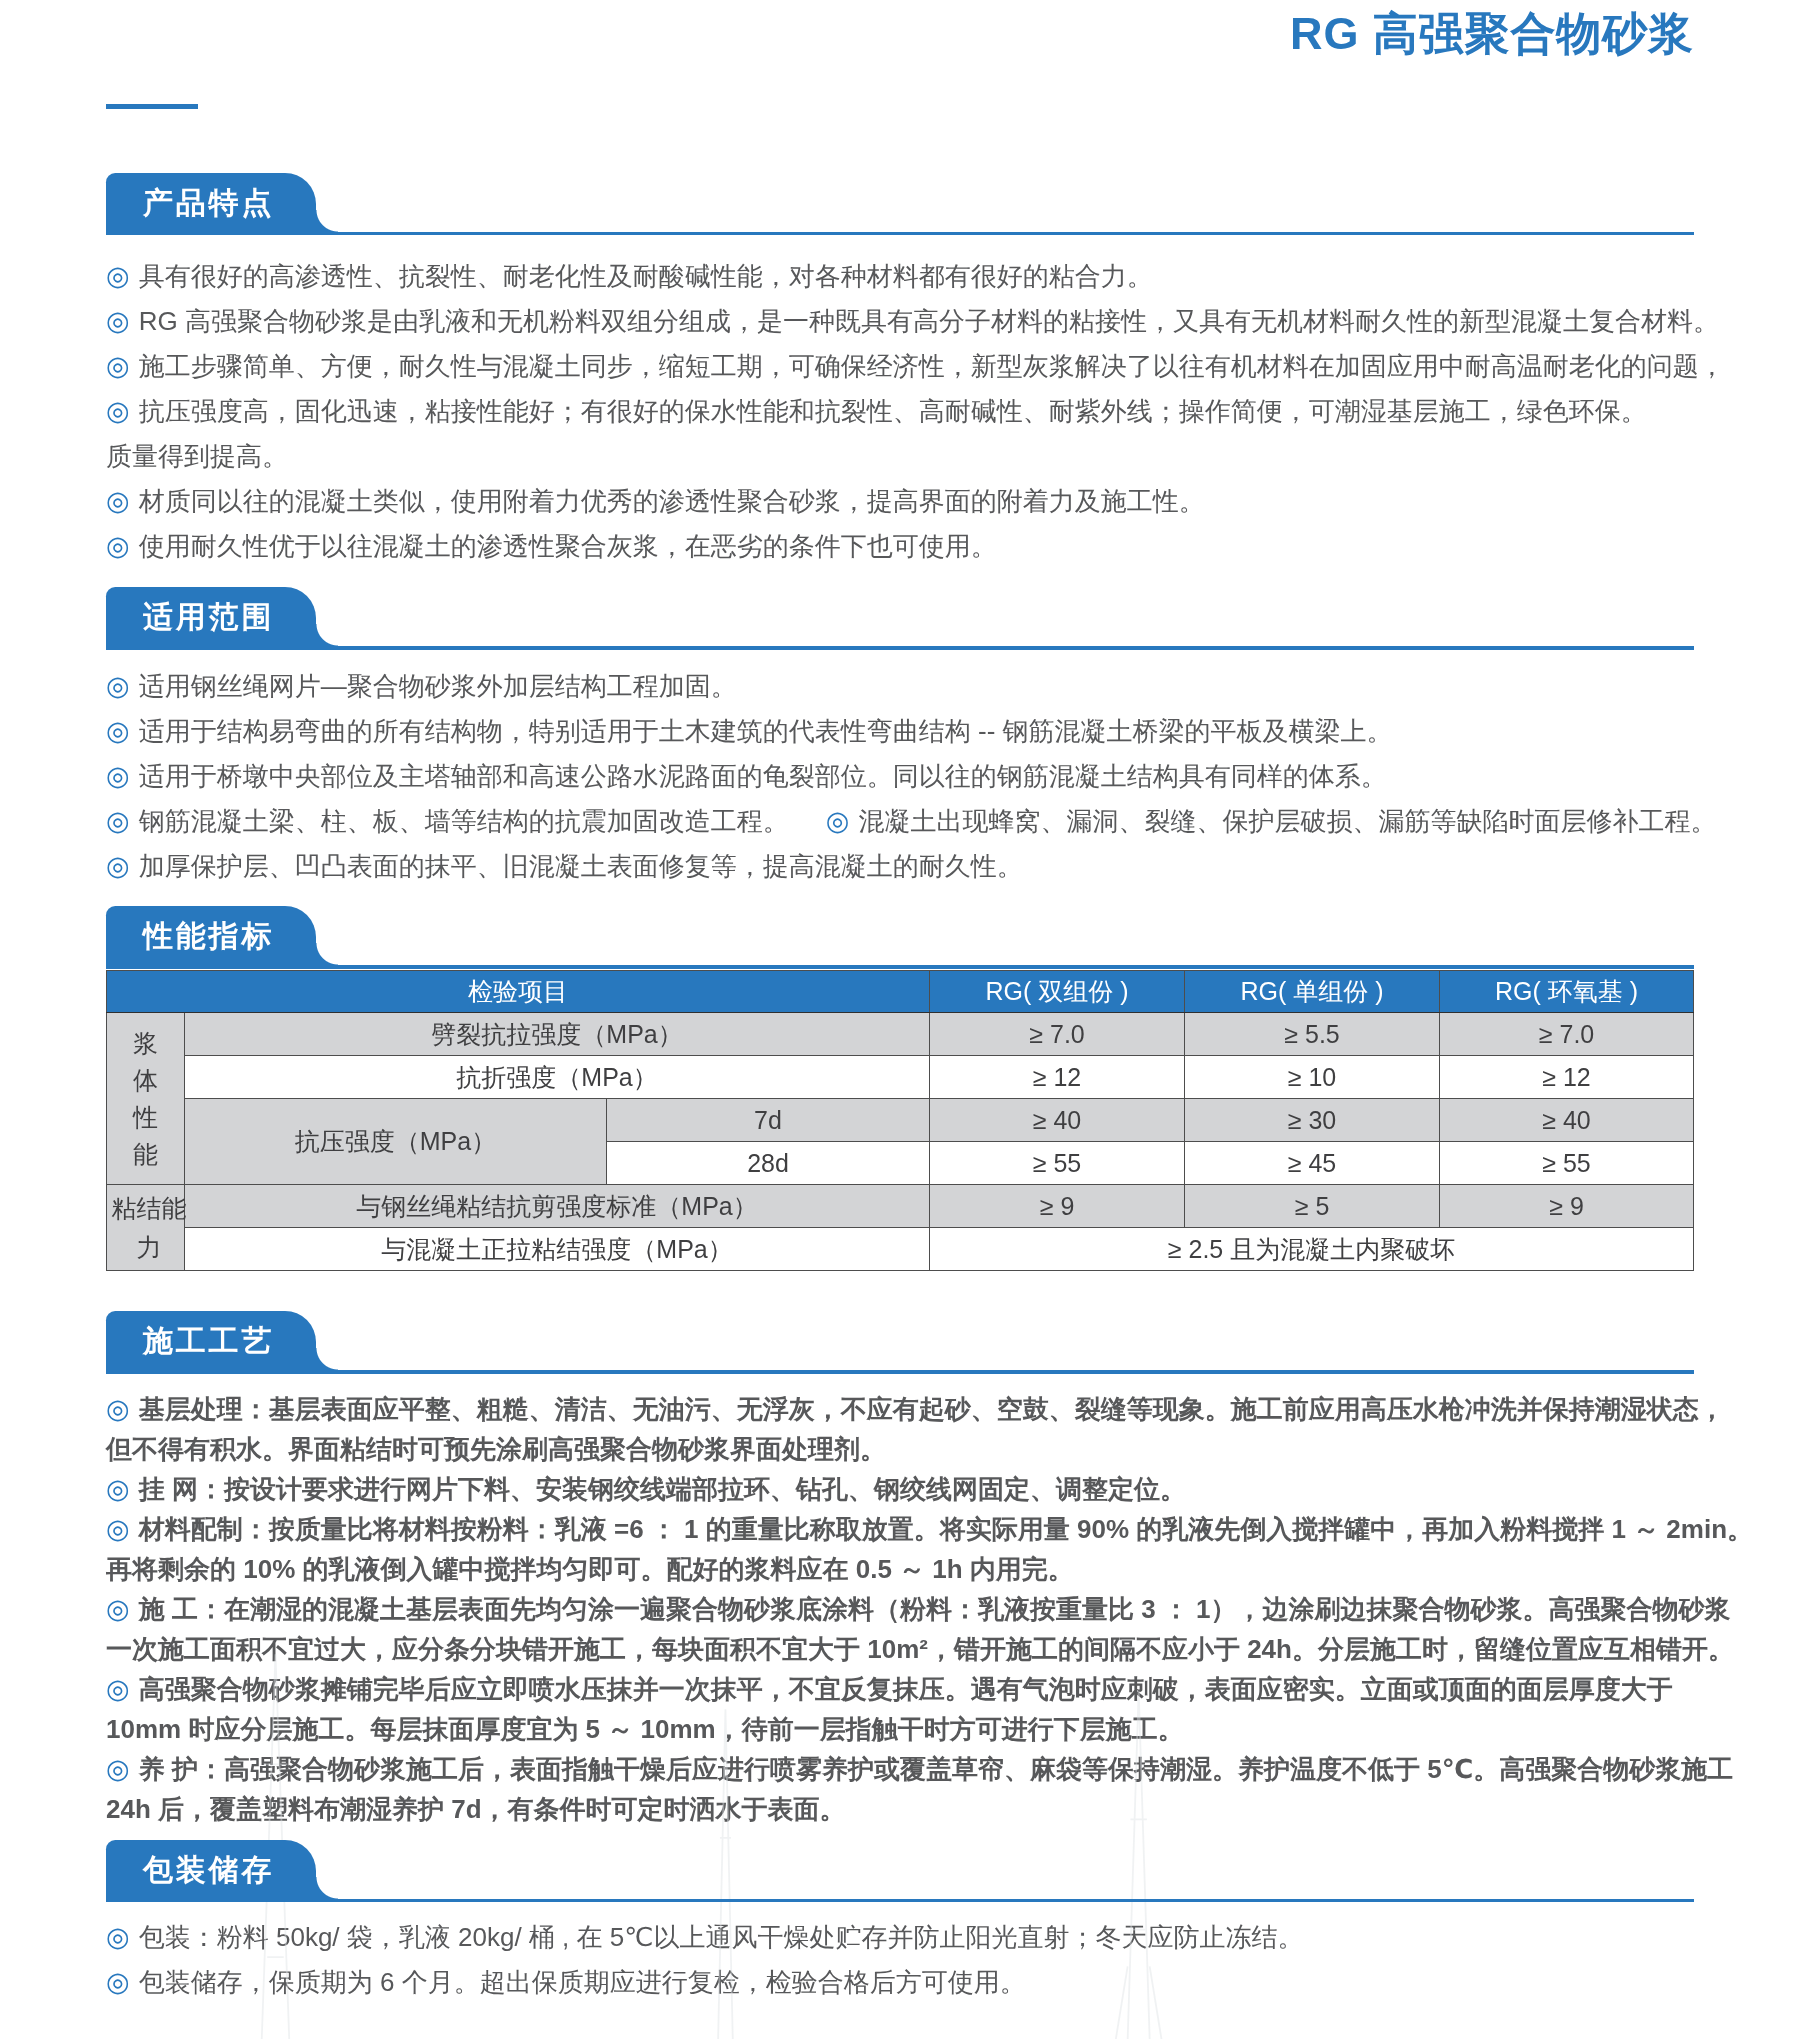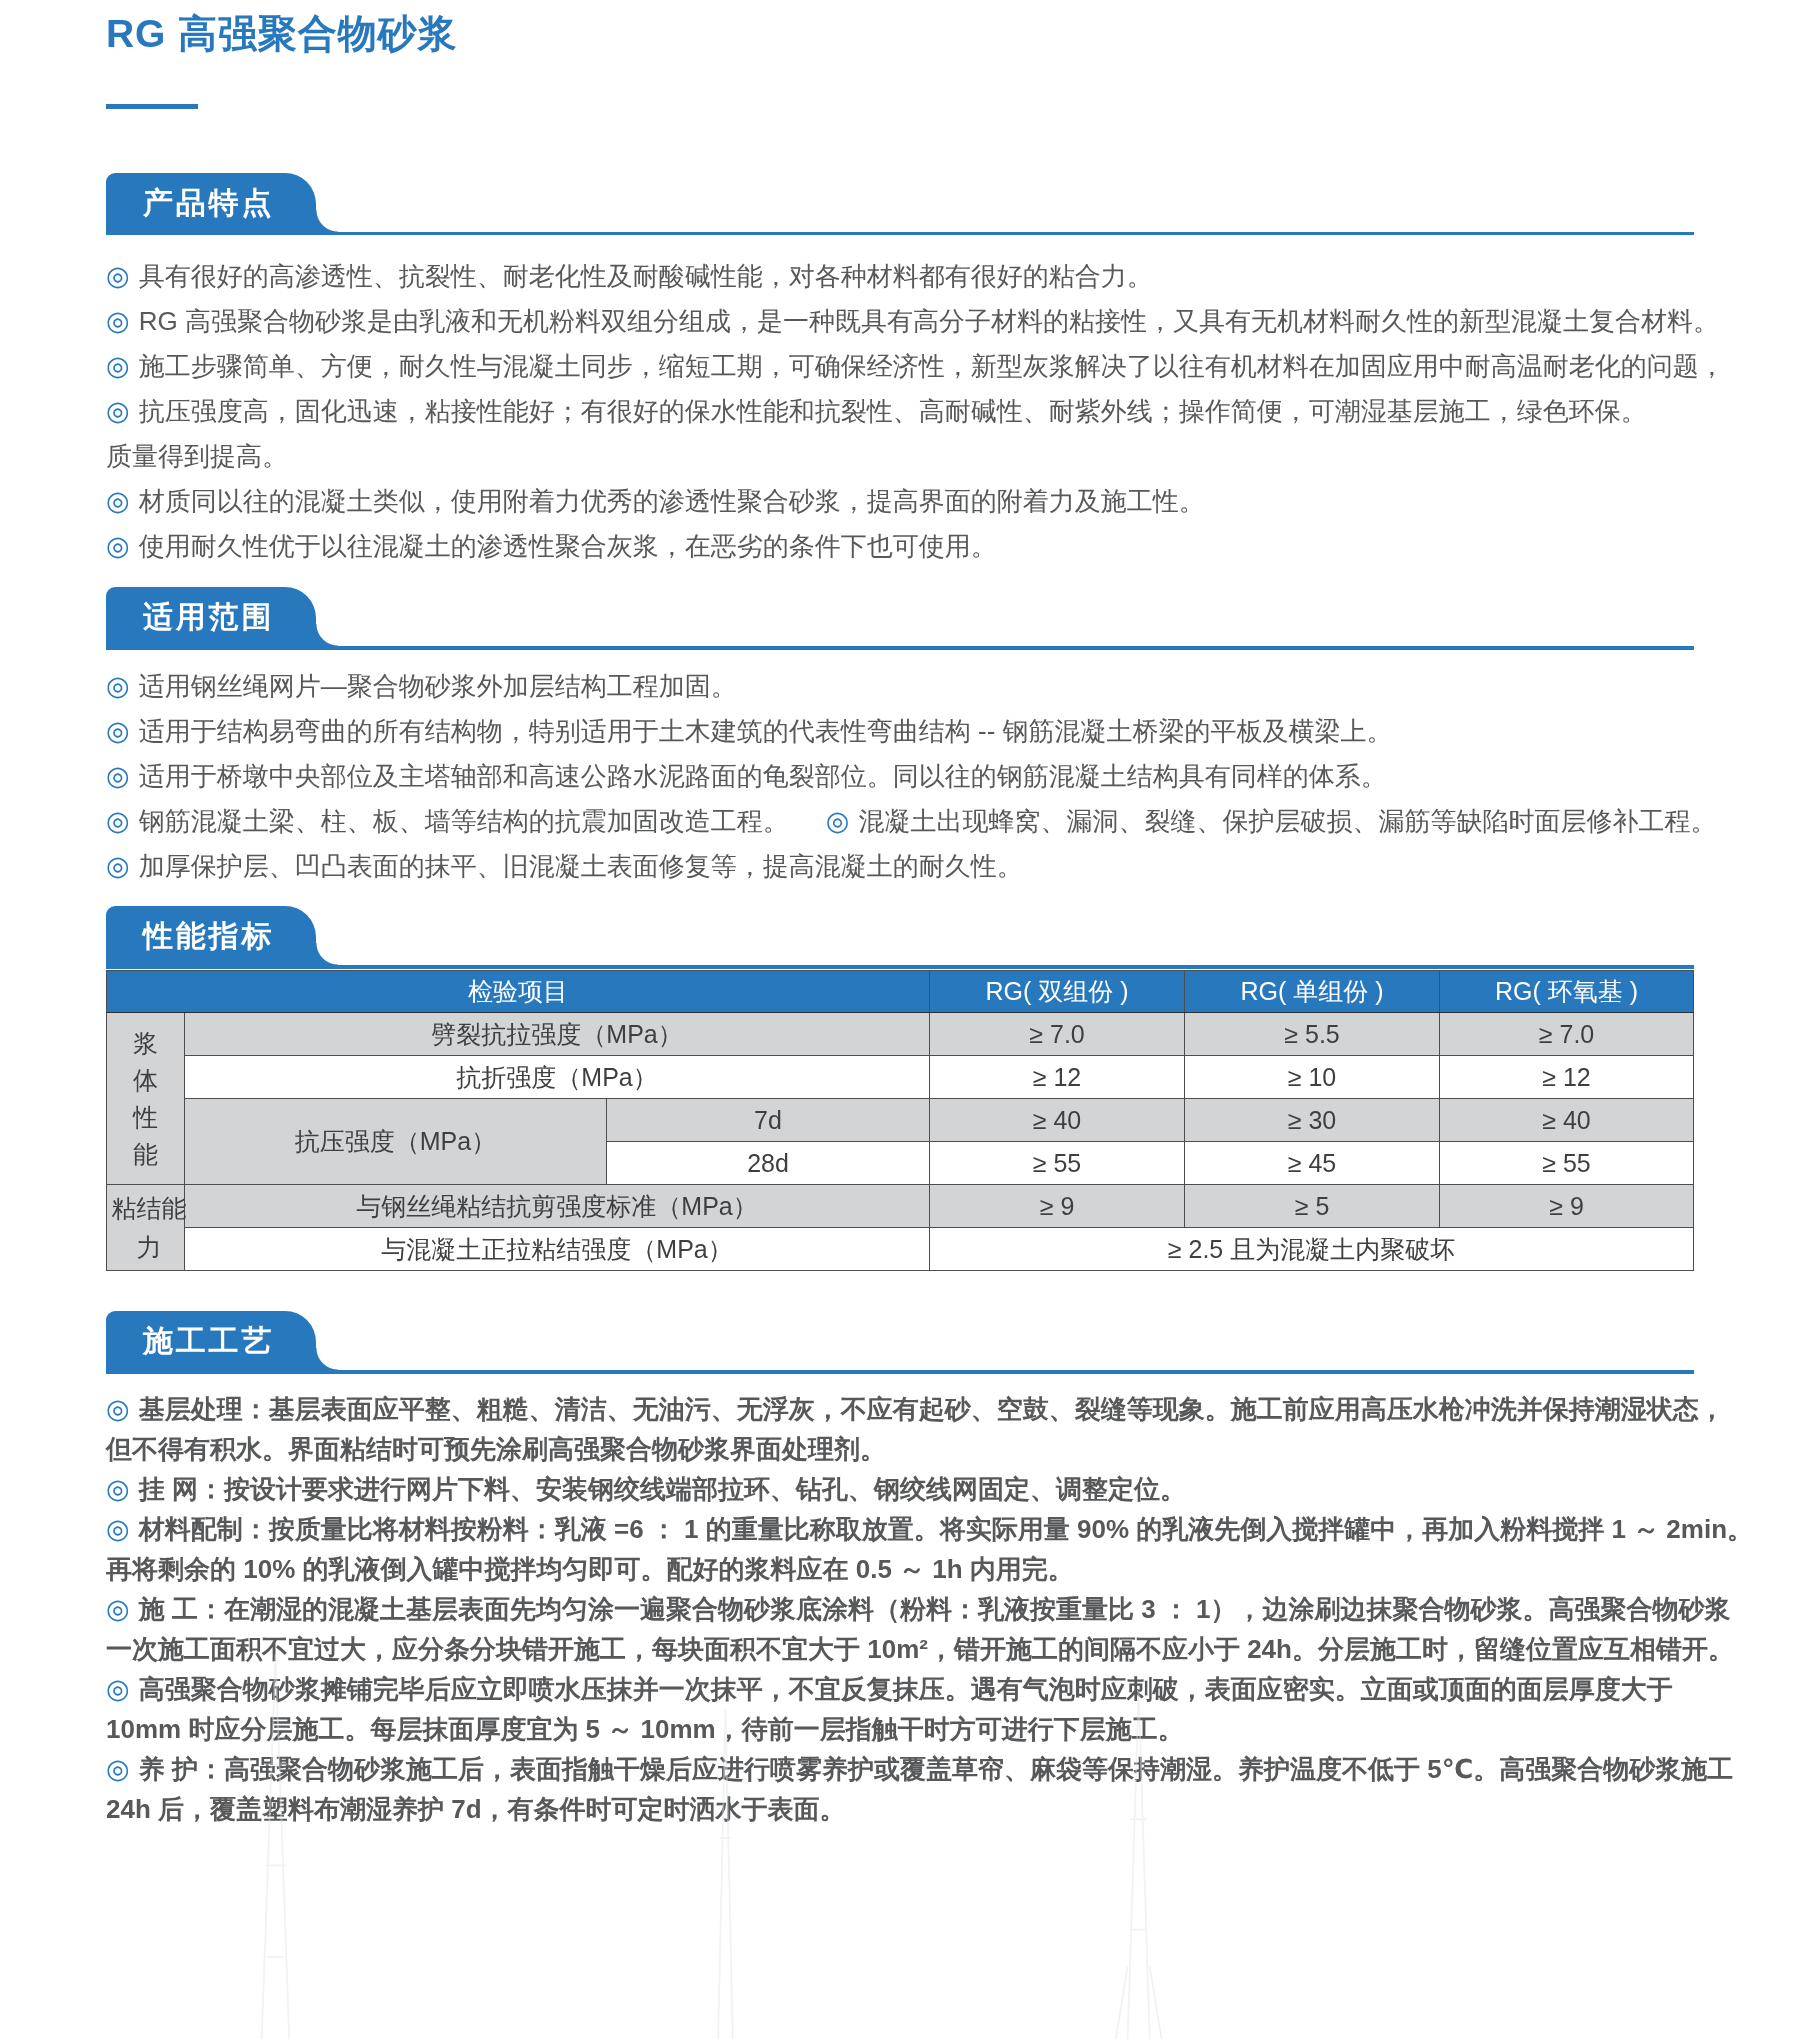--- a/index.html
+++ b/index.html
@@ -15,23 +15,24 @@
   .page{
     position:relative;
     width:1809px;height:2040px;
     background:#ffffff;
     padding:0 115px 0 106px;
     overflow:hidden;
   }
   
   .doc-title{
     margin-top:13px;
-    font-size:39px;line-height:42px;
+    font-size:45px;line-height:42px;
     font-weight:bold;color:var(--accent);
     letter-spacing:0.9px;
+    text-align:right;
   }
   .title-underline{
     margin-top:49px;
     width:92px;height:4.6px;background:var(--accent);
   }
   
   .sec-head{position:relative;}
   .tab{
     display:inline-block;position:relative;
     height:59px;line-height:59px;
@@ -226,15 +227,25 @@
         <div class="line"><span>再将剩余的 10% 的乳液倒入罐中搅拌均匀即可。配好的浆料应在 0.5 ～ 1h 内用完。</span></div>
         <div class="line"><span class="bullet">◎</span><span>施 工：在潮湿的混凝土基层表面先均匀涂一遍聚合物砂浆底涂料（粉料：乳液按重量比 3 ： 1），边涂刷边抹聚合物砂浆。高强聚合物砂浆</span></div>
         <div class="line"><span>一次施工面积不宜过大，应分条分块错开施工，每块面积不宜大于 10m²，错开施工的间隔不应小于 24h。分层施工时，留缝位置应互相错开。</span></div>
         <div class="line"><span class="bullet">◎</span><span>高强聚合物砂浆摊铺完毕后应立即喷水压抹并一次抹平，不宜反复抹压。遇有气泡时应刺破，表面应密实。立面或顶面的面层厚度大于</span></div>
         <div class="line"><span>10mm 时应分层施工。每层抹面厚度宜为 5 ～ 10mm，待前一层指触干时方可进行下层施工。</span></div>
         <div class="line"><span class="bullet">◎</span><span>养 护：高强聚合物砂浆施工后，表面指触干燥后应进行喷雾养护或覆盖草帘、麻袋等保持潮湿。养护温度不低于 5℃。高强聚合物砂浆施工</span></div>
         <div class="line"><span>24h 后，覆盖塑料布潮湿养护 7d，有条件时可定时洒水于表面。</span></div>
       </div>
   </section>
 
+  <section class="s5">
+    <div class="sec-head">
+      <div class="tab"><span>包装储存</span></div>
+      <div class="rule"></div>
+    </div>
+    <div class="lines">
+        <div class="line"><span class="bullet">◎</span><span>包装：粉料 50kg/ 袋，乳液 20kg/ 桶 , 在 5℃以上通风干燥处贮存并防止阳光直射；冬天应防止冻结。</span></div>
+        <div class="line"><span class="bullet">◎</span><span>包装储存，保质期为 6 个月。超出保质期应进行复检，检验合格后方可使用。</span></div>
+      </div>
+  </section>
 
 </div>
 
 
 </body></html>

